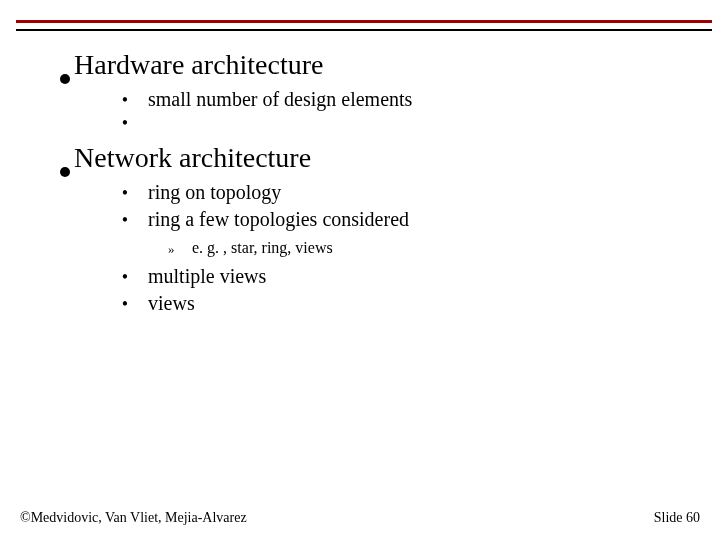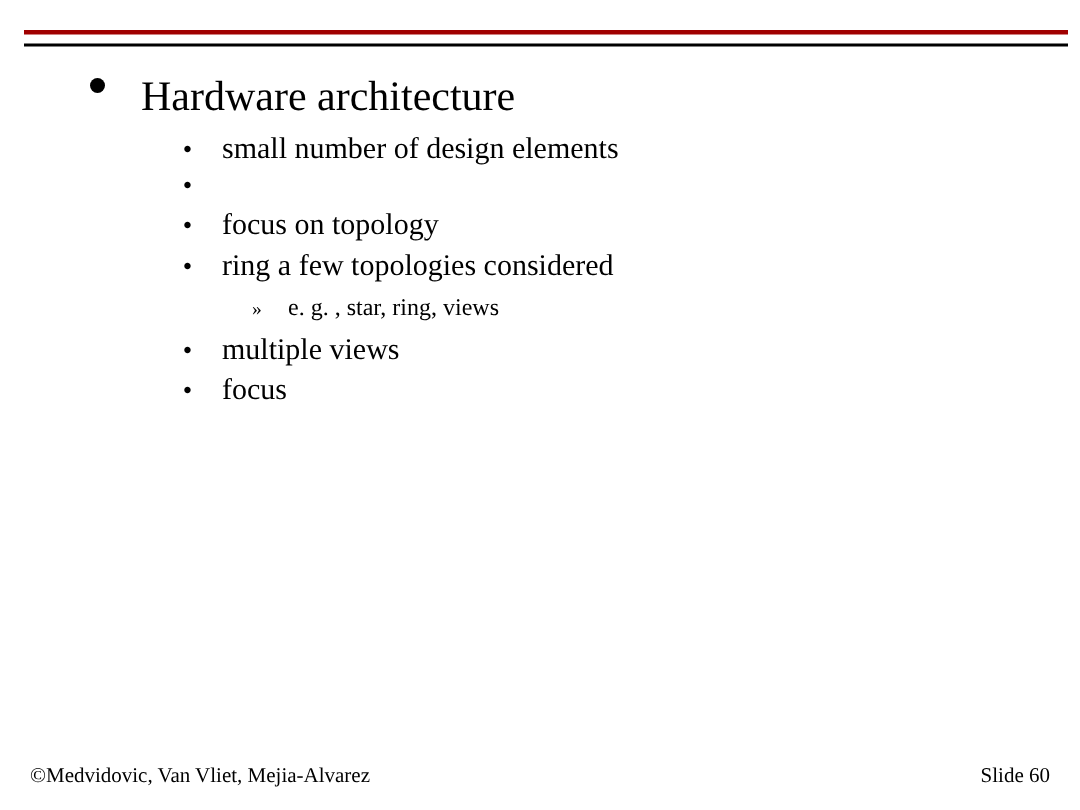--- a/index.html
+++ b/index.html
@@ -39,22 +39,22 @@
     height: 2px;
     background: #000;
     width: 696px;
     margin-top: 6px;
   }
   .body {
     padding: 18px 10px 0 60px;
   }
   .lvl1 {
     display: flex;
-    align-items: flex-start;
-    gap: 24px;
+    align-items: flex-end;
+    gap: 4px;
     margin-top: 10px;
   }
   .lvl1:first-child { margin-top: 0; }
   .bullet-dot {
     width: 10px;
     height: 10px;
     background: #000;
     border-radius: 50%;
     flex: 0 0 auto;
     position: relative;
@@ -135,45 +135,49 @@
     <div class="lvl2-list">
       <div class="lvl2">
         <span class="bullet-bullet">•</span>
         <span class="lvl2-text">small number of design elements</span>
       </div>
       <div class="lvl2">
         <span class="bullet-bullet">•</span>
       </div>
     </div>
 
+    <div class="lvl1">
+      <span class="bullet-dot"></span>
+      <span class="lvl1-text">Network architecture</span>
+    </div>
     <div class="lvl2-list">
       <div class="lvl2">
         <span class="bullet-bullet">•</span>
-        <span class="lvl2-text">focus on topology</span>
+        <span class="lvl2-text">ring on topology</span>
       </div>
       <div class="lvl2">
         <span class="bullet-bullet">•</span>
         <span class="lvl2-text">ring a few topologies considered</span>
       </div>
     </div>
     <div class="lvl3-list">
       <div class="lvl3">
         <span class="bullet-chevron">»</span>
         <span class="lvl3-text">e. g. , star, ring, views</span>
       </div>
     </div>
 
     <div class="lvl2-list">
       <div class="lvl2">
         <span class="bullet-bullet">•</span>
         <span class="lvl2-text">multiple views</span>
       </div>
       <div class="lvl2">
         <span class="bullet-bullet">•</span>
-        <span class="lvl2-text">focus</span>
+        <span class="lvl2-text">views</span>
       </div>
     </div>
 
   </div>
 
   <div class="footer">
     <span>©Medvidovic, Van Vliet, Mejia-Alvarez</span>
     <span>Slide 60</span>
   </div>
 

